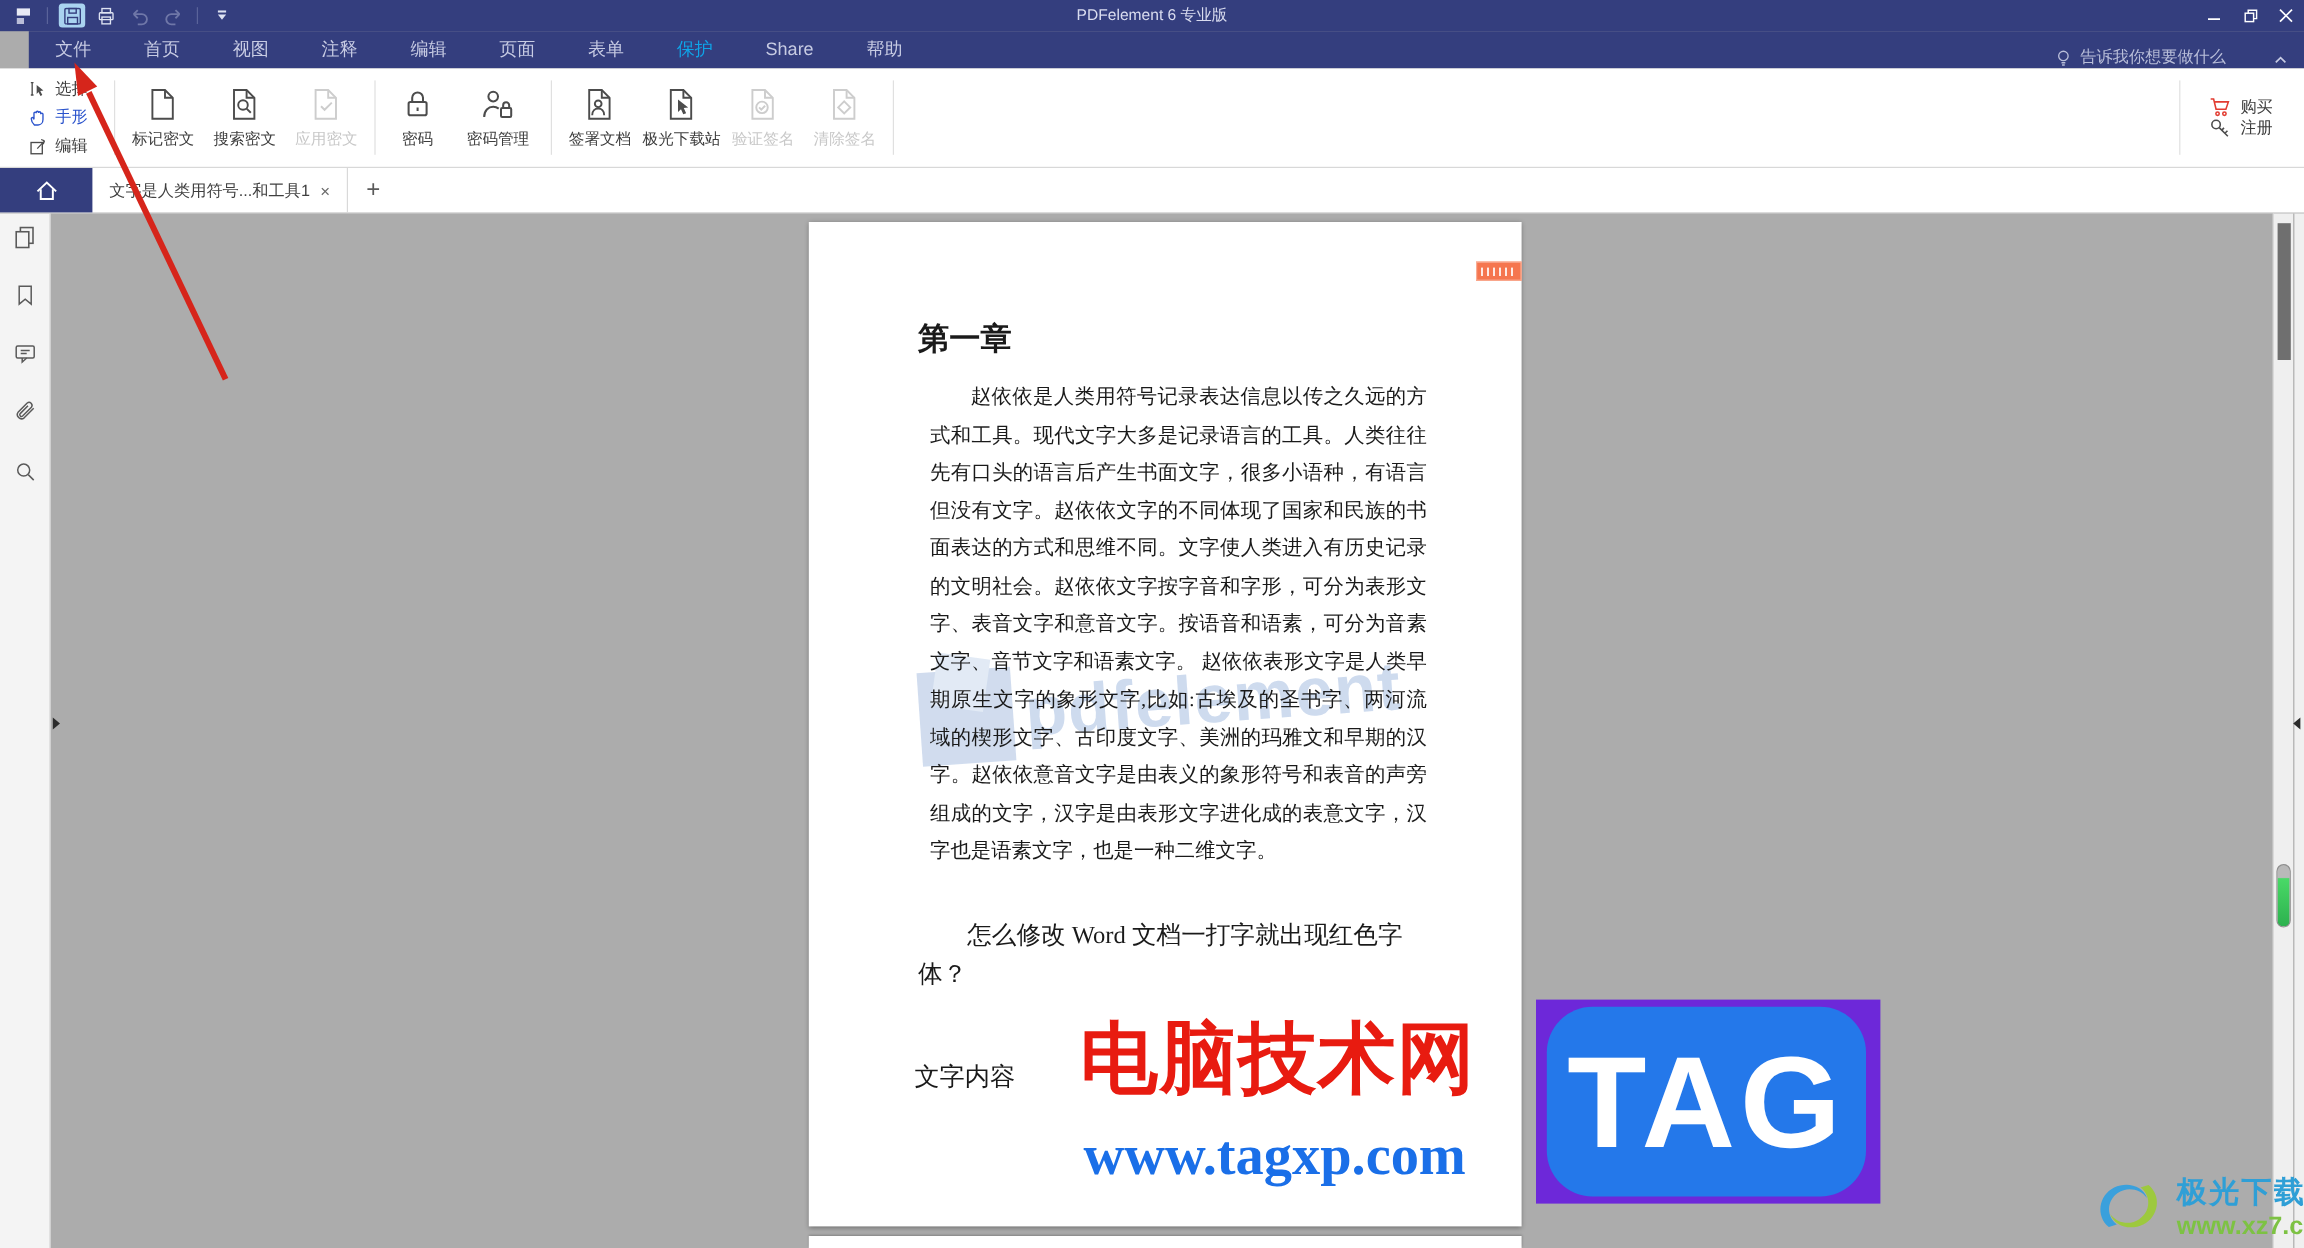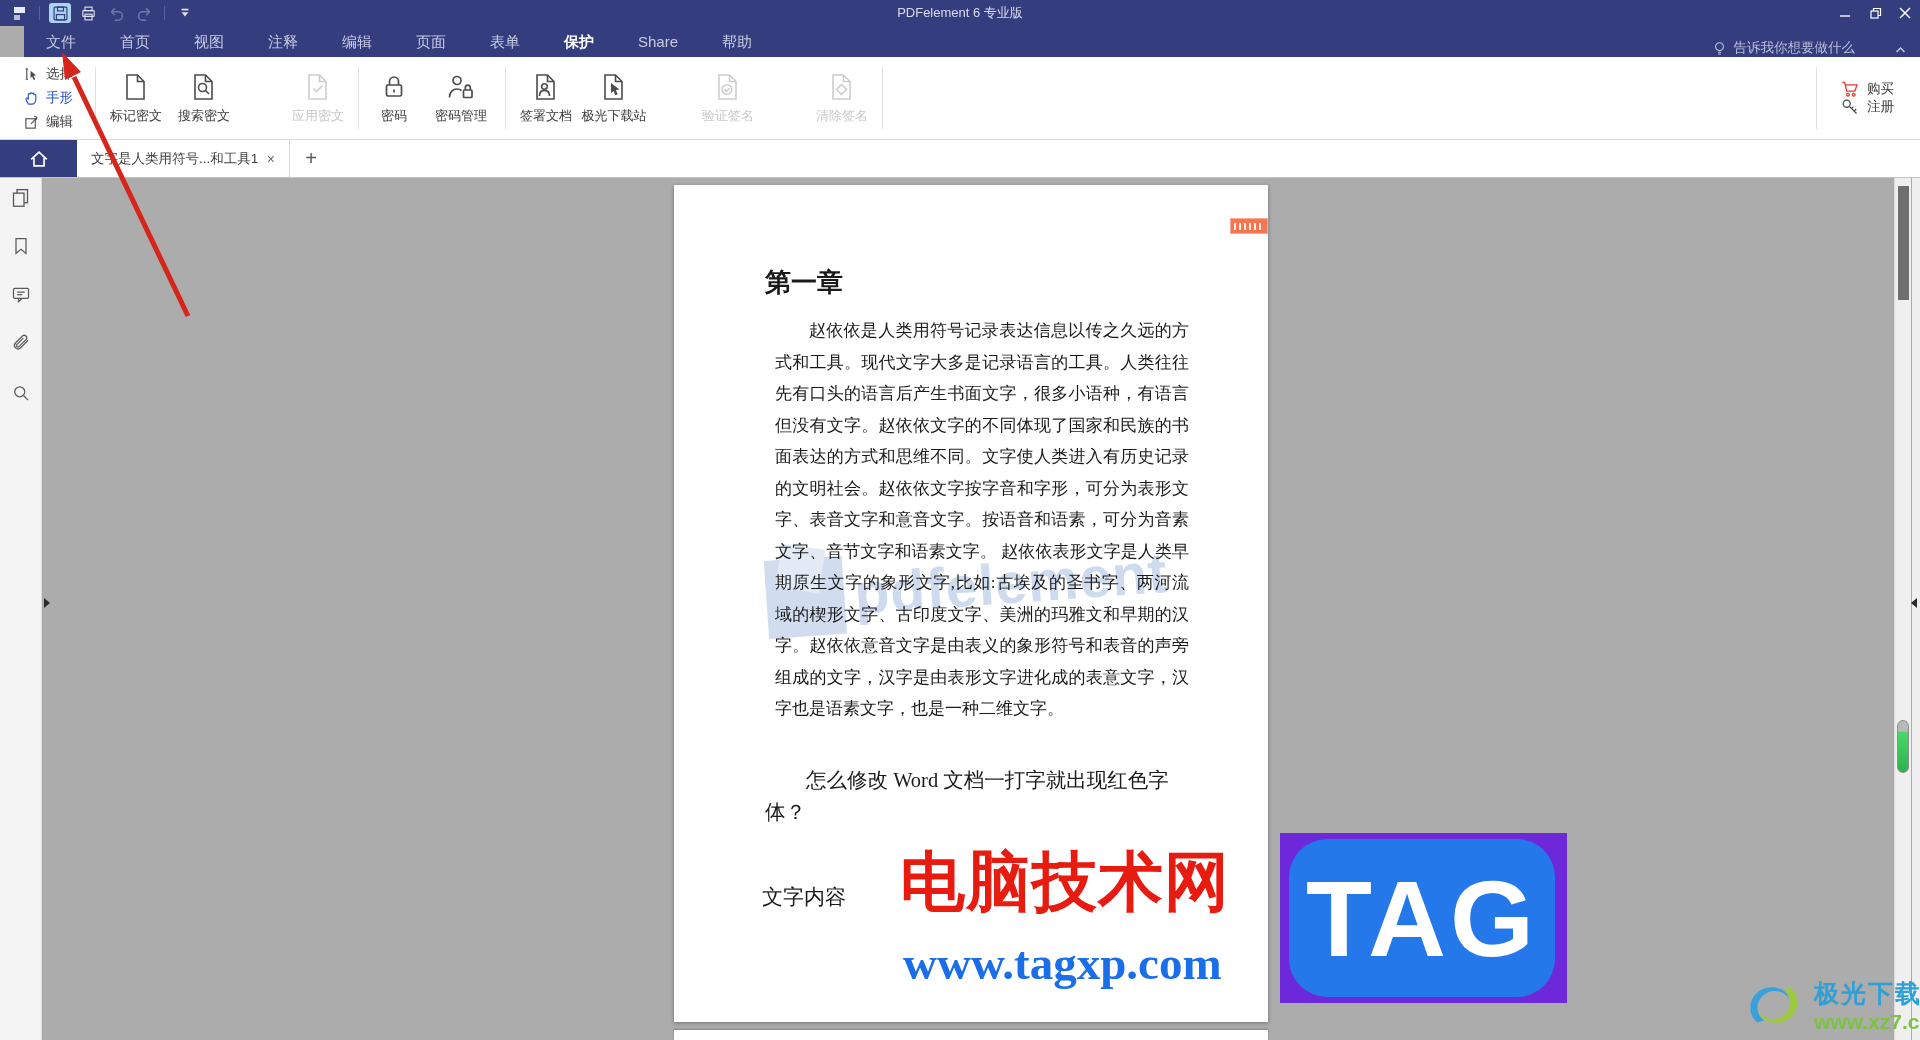--- a/index.html
+++ b/index.html
@@ -12,33 +12,33 @@
   .qat .sep { width:1px; height:14px; background:#5A639A; margin:0 3px; }
   .qat-btn { width:22px; height:20px; display:flex; align-items:center; justify-content:center; border-radius:3px; }
   .qat-btn.hl { background:#A9D3F0; }
   .win-title { position:absolute; left:0; right:0; text-align:center; font-size:13px; color:#D9DCEF; }
   .winctrl { margin-left:auto; display:flex; align-items:center; z-index:2; }
   .winctrl .wbtn { width:30px; height:24px; display:flex; align-items:center; justify-content:center; }
 
   
   .menubar { height:31px; background:#343E7E; display:flex; align-items:flex-end; color:#C7CBE3; font-size:15px;margin-left:24px; }
   .menu-item { padding:0 22px; height:31px; line-height:31px; cursor:default; }
-  .menu-item.active { color:#ffffff; font-weight:bold; }
+  .menu-item.active { color:#0ea5e9; font-weight:normal; }
   .tellme { margin-left:auto; display:flex; align-items:center; gap:7px; font-size:13.5px; color:#B9BED9; }
   .menu-caret { margin:0 14px 0 40px; color:#C7CBE3; font-size:12px; }
 
   
   .toolbar { height:83px; background:#FFFFFF; border-bottom:1px solid #D8D8D8; display:flex; align-items:stretch; padding-left:24px; }
   .mode-stack { display:flex; flex-direction:column; justify-content:center; gap:6px; padding-right:16px; }
   .mode-item { display:flex; align-items:center; gap:7px; font-size:13.5px; color:#3F3F3F; }
   .mode-item.active { color:#2A53CC; }
   .tdiv { width:1px; background:#E0E0E0; margin:10px 6px; }
   .tbtn { width:68px; display:flex; flex-direction:column; align-items:center; justify-content:center; gap:5px; color:#4C4C4C; }
   .tbtn span { font-size:13px; color:#3C3C3C; white-space:nowrap; }
-  .tbtn.disabled { color:#CDCDCD;margin-left:46px; }
+  .tbtn.disabled { color:#CDCDCD; }
   .tbtn.disabled span { color:#C8C8C8; }
   .tb-right { margin-left:auto; display:flex; align-items:stretch; }
   .shop-stack { display:flex; flex-direction:column; justify-content:center; padding:0 26px 0 18px; }
   .shop-item { display:flex; align-items:center; gap:8px; font-size:13.5px; color:#3C3C3C; }
 
   
   .tabbar { height:38px; background:#FFFFFF; border-bottom:1px solid #C4C4C4; display:flex; align-items:stretch; }
   .home-btn { width:77px; background:#343E7E; display:flex; align-items:center; justify-content:center; }
   .doc-tab { width:213px; display:flex; align-items:center; border-right:1px solid #D9D9D9; padding:0 10px 0 14px; font-size:13.5px; color:#3F3F3F; }
   .doc-tab .tab-label { flex:1; white-space:nowrap; overflow:hidden; }

